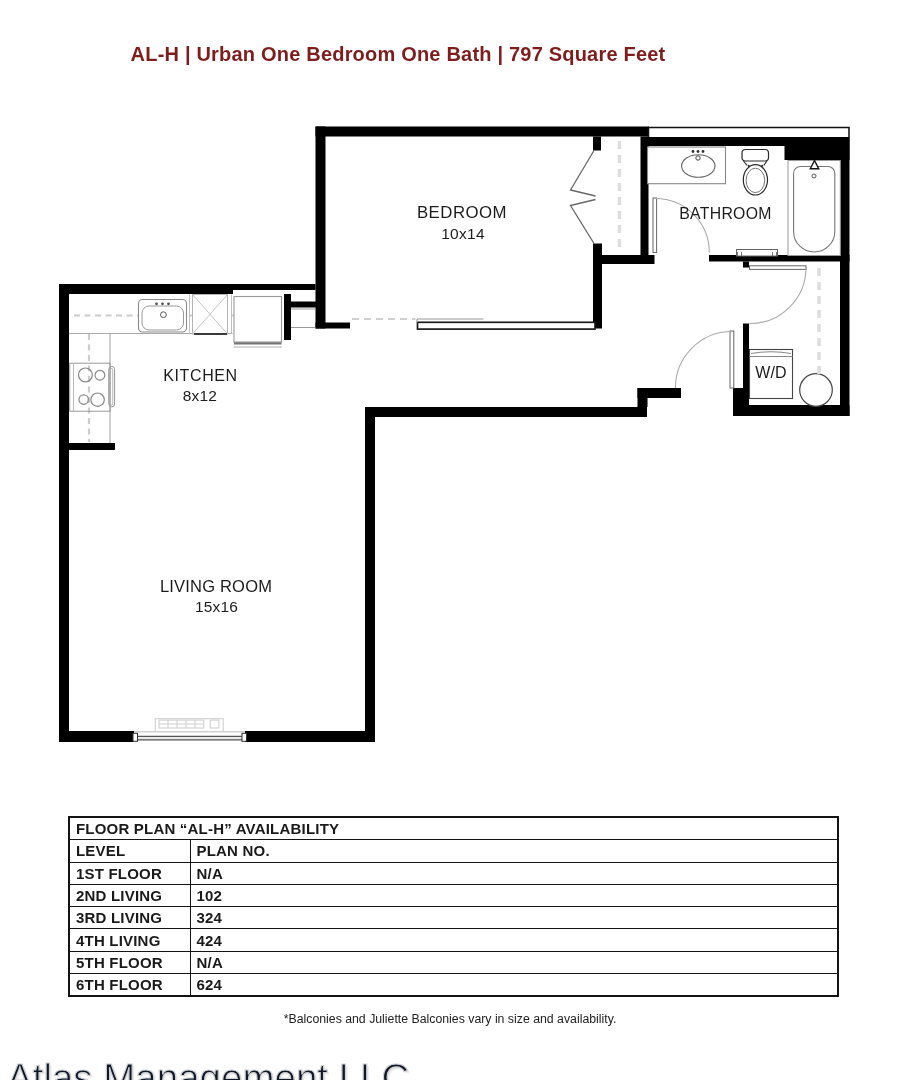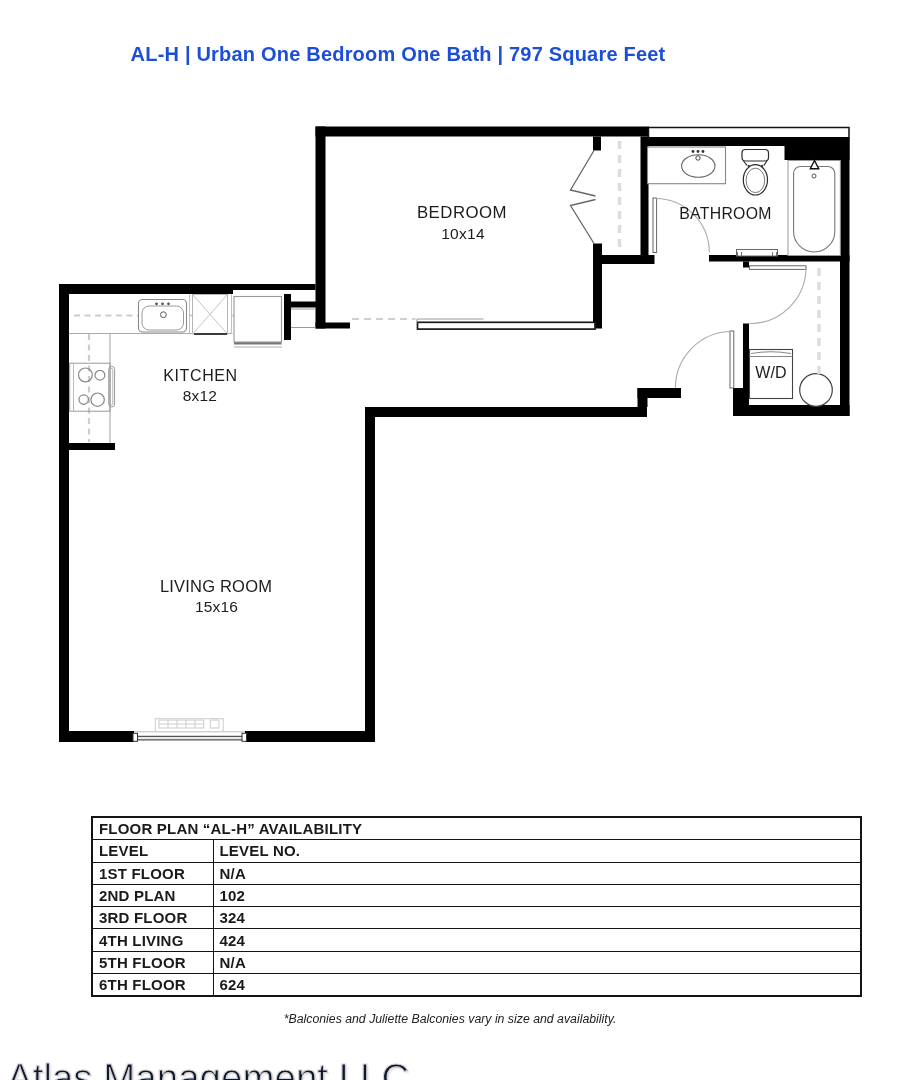--- a/index.html
+++ b/index.html
@@ -1,23 +1,23 @@
 <!DOCTYPE html>
 <html><head>
 <meta charset="utf-8">
 <style>
   html,body{margin:0;padding:0;background:#fff;}
   body{width:900px;height:1080px;position:relative;font-family:"Liberation Sans",sans-serif;overflow:hidden;}
-  #title{position:absolute;left:0;top:43px;width:796px;text-align:center;font-size:20px;font-weight:bold;color:#1d4ed8;letter-spacing:.2px;}
+  #title{position:absolute;left:0;top:43px;width:796px;text-align:center;font-size:20px;font-weight:bold;color:#7f1d1d;letter-spacing:.2px;}
   svg{position:absolute;left:0;top:0;}
   #tablewrap{position:absolute;left:68px;top:816px;}
-  table{border-collapse:collapse;border:2px solid #141414;width:771px;table-layout:fixed;margin-left:23px;}
+  table{border-collapse:collapse;border:2px solid #141414;width:771px;table-layout:fixed;}
   td{border:1.5px solid #141414;font-size:15px;color:#1a1a1a;padding:0 0 0 6px;height:21.3px;letter-spacing:.2px;vertical-align:middle;font-weight:bold;}
   td.b{font-weight:bold;}
-  #footnote{position:absolute;left:0;top:1012px;width:900px;text-align:center;font-style:italic;font-size:12.3px;color:#222;}
+  #footnote{position:absolute;left:0;top:1012px;width:900px;text-align:center;font-size:12.3px;color:#222;}
   #watermark{position:absolute;left:7px;top:1028px;font-size:38.5px;color:#0f172a;letter-spacing:0;-webkit-text-stroke:1.2px #cfcfcf;text-shadow:2px 2px 1px #ececec;margin-top:28px;}
 </style>
 </head>
 <body>
 
 <div id="title">AL-H | Urban One Bedroom One Bath | 797 Square Feet</div>
 
 <svg width="900" height="1080" viewBox="0 0 900 1080">
 <g fill="#000" stroke="none">
 
@@ -211,32 +211,32 @@
 <colgroup>
         <col style="width:121px">
         <col>
       </colgroup>
 <tbody>
         <tr>
           <td class="b" colspan="2">FLOOR PLAN “AL-H” AVAILABILITY</td>
         </tr>
 <tr>
           <td class="b">LEVEL</td>
-          <td class="b">LEVEL NO.</td>
+          <td class="b">PLAN NO.</td>
         </tr>
 <tr>
           <td>1ST FLOOR</td>
           <td>N/A</td>
         </tr>
 <tr>
-          <td>2ND PLAN</td>
+          <td>2ND LIVING</td>
           <td>102</td>
         </tr>
 <tr>
-          <td>3RD FLOOR</td>
+          <td>3RD LIVING</td>
           <td>324</td>
         </tr>
 <tr>
           <td>4TH LIVING</td>
           <td>424</td>
         </tr>
 <tr>
           <td>5TH FLOOR</td>
           <td>N/A</td>
         </tr>

